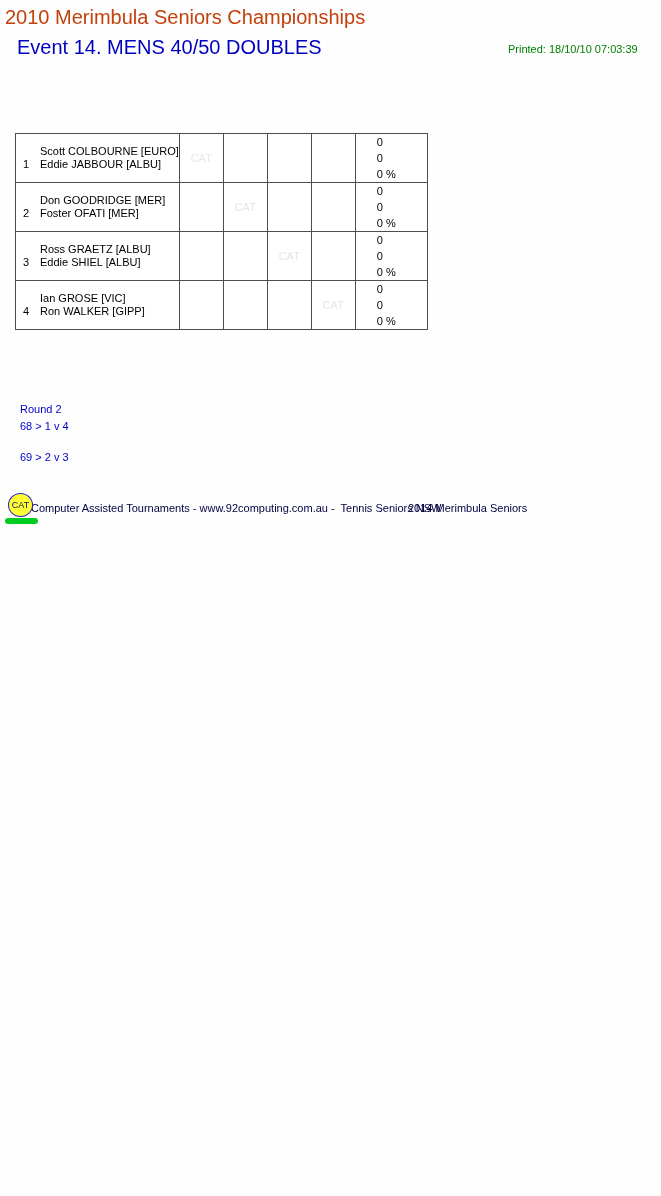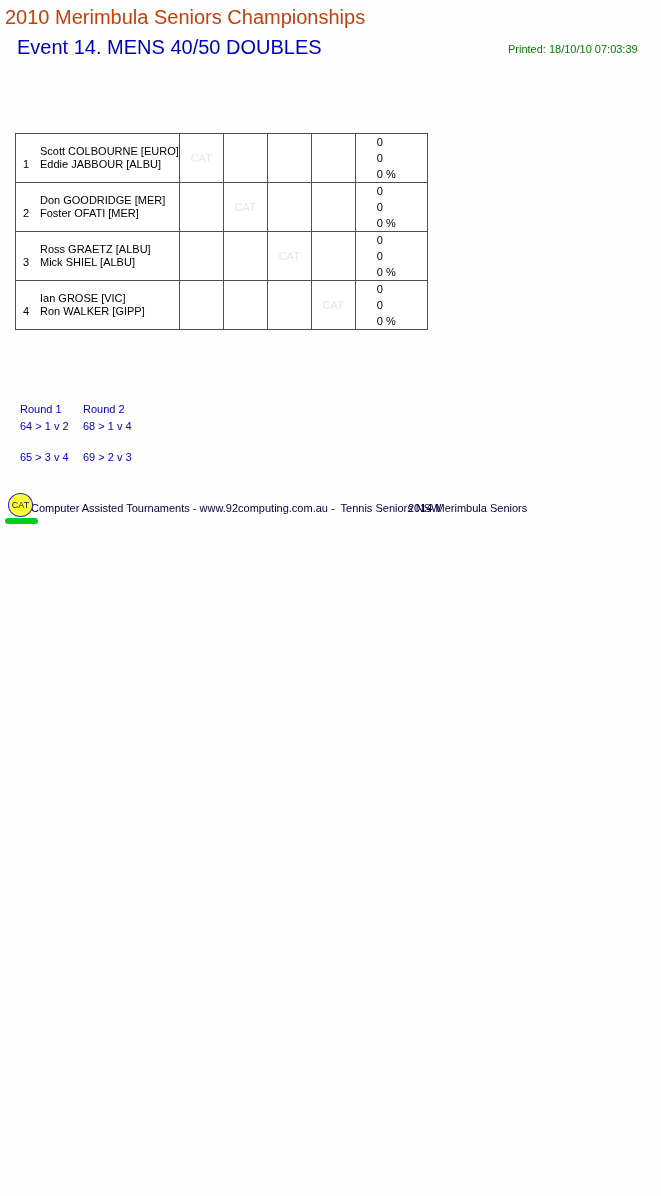--- a/index.html
+++ b/index.html
@@ -158,21 +158,21 @@
       <div>0 %</div>
     </td>
   </tr>
 
   <tr>
     <td class="player-cell">
       <div class="player-inner">
         <span class="row-num">3</span>
         <div class="player-names">
           <div>Ross GRAETZ [ALBU]</div>
-          <div>Mick SHIEL [ALBU]</div>
+          <div>Eddie SHIEL [ALBU]</div>
         </div>
       </div>
     </td>
     <td></td>
     <td></td>
     <td class="diag"><span>CAT</span></td>
     <td></td>
     <td class="totals">
       <div>0</div>
       <div>0</div>
@@ -197,25 +197,20 @@
     <td class="totals">
       <div>0</div>
       <div>0</div>
       <div>0 %</div>
     </td>
   </tr>
 </tbody>
   </table>
 
 <div class="rounds">
-  <div class="round-col">
-    <div class="round-title">Round 1</div>
-    <div class="round-match">64 &gt; 1 v 2</div>
-    <div class="round-match second">65 &gt; 3 v 4</div>
-  </div>
   <div class="round-col">
     <div class="round-title">Round 2</div>
     <div class="round-match">68 &gt; 1 v 4</div>
     <div class="round-match second">69 &gt; 2 v 3</div>
   </div>
 </div>
 
 <div class="cat-logo">
     <span>CAT</span>
   </div>

